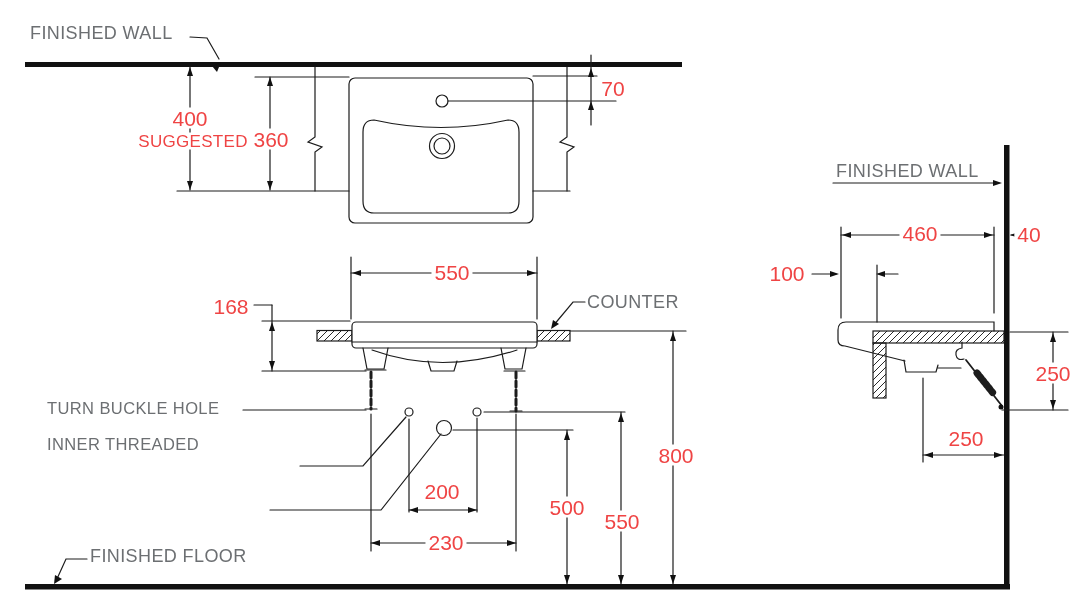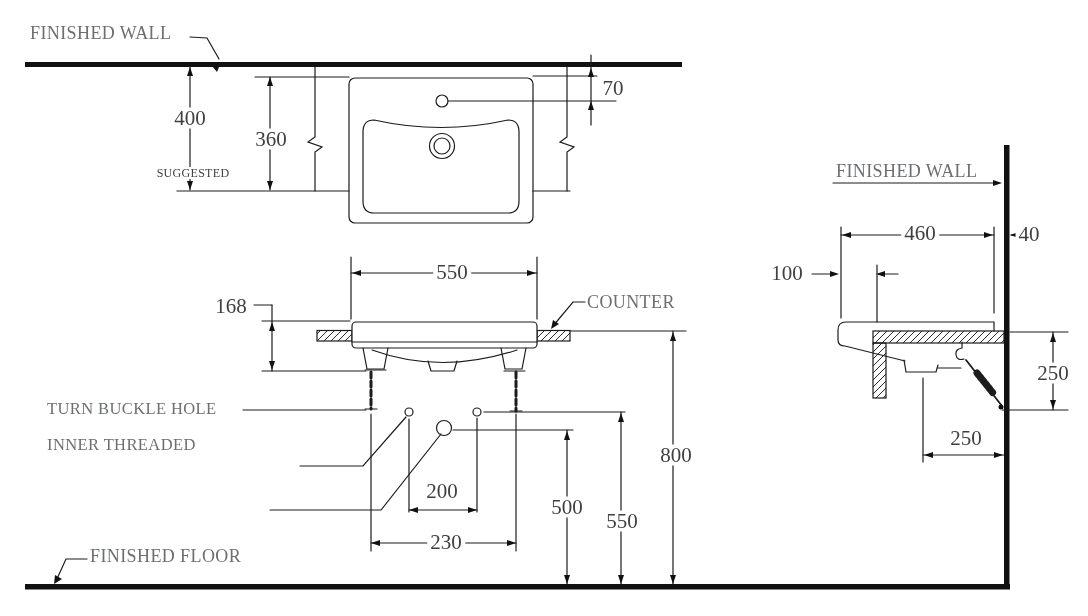--- a/index.html
+++ b/index.html
@@ -1,44 +1,44 @@
 <!DOCTYPE html>
 <html><head>
 <meta charset="utf-8">
 <style>
   html,body{margin:0;padding:0;background:#ffffff;}
   #stage{
     position:relative;
     width:1088px;height:616px;
     background:#ffffff;
-    font-family:Liberation Serif, serif;
+    font-family:Liberation Sans, sans-serif;
     overflow:hidden;
   }
   #linework{position:absolute;left:0;top:0;}
   .lbl{
     position:absolute;
     color:#6c6f72;
     font-size:18px;
     letter-spacing:0.4px;
     white-space:nowrap;
     line-height:1.05;
   }
   .lbl.small{font-size:16.5px;}
   .dim{
     position:absolute;
     transform:translate(-50%,-50%);
-    color:#404040;
+    color:#ef4444;
     font-size:21px;
     white-space:nowrap;
     background:#ffffff;
     padding:0 3px;
     line-height:1;
     text-align:center;
   }
-  .dim.tiny{font-size:12px;letter-spacing:0.3px;margin-top:32px;}
+  .dim.tiny{font-size:17px;letter-spacing:0.3px;}
 </style>
 </head>
 <body>
 
 <div id="stage">
 
   <svg id="linework" width="1088" height="616" viewBox="0 0 1088 616" fill="none" stroke="#1c1c1c" stroke-width="1.2" stroke-linecap="round">
     <defs>
       <pattern id="hatch" patternUnits="userSpaceOnUse" width="7" height="7">
         <path d="M0,7 L7,0" stroke="#2a2a2a" stroke-width="1"></path>

